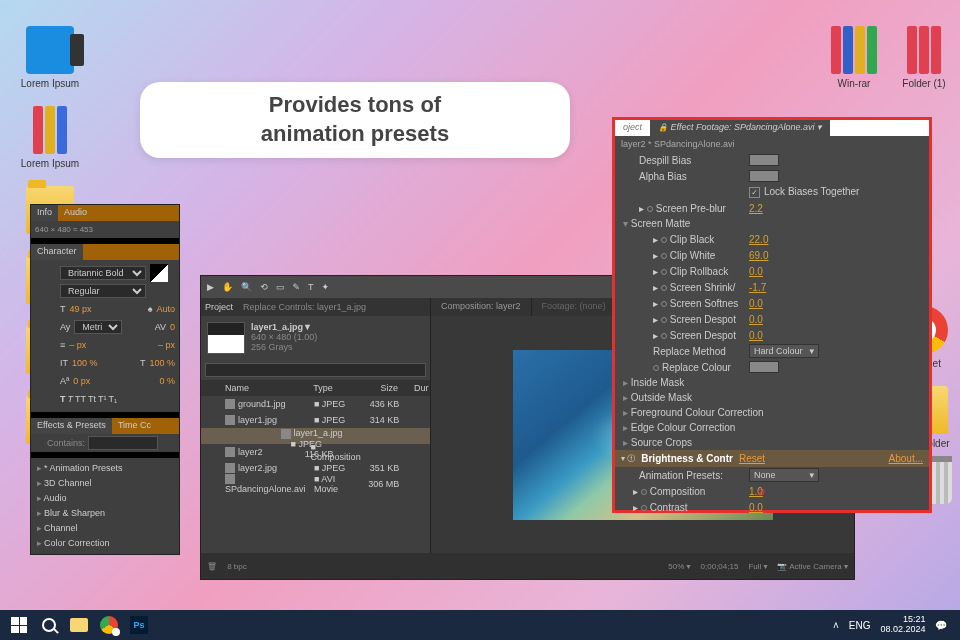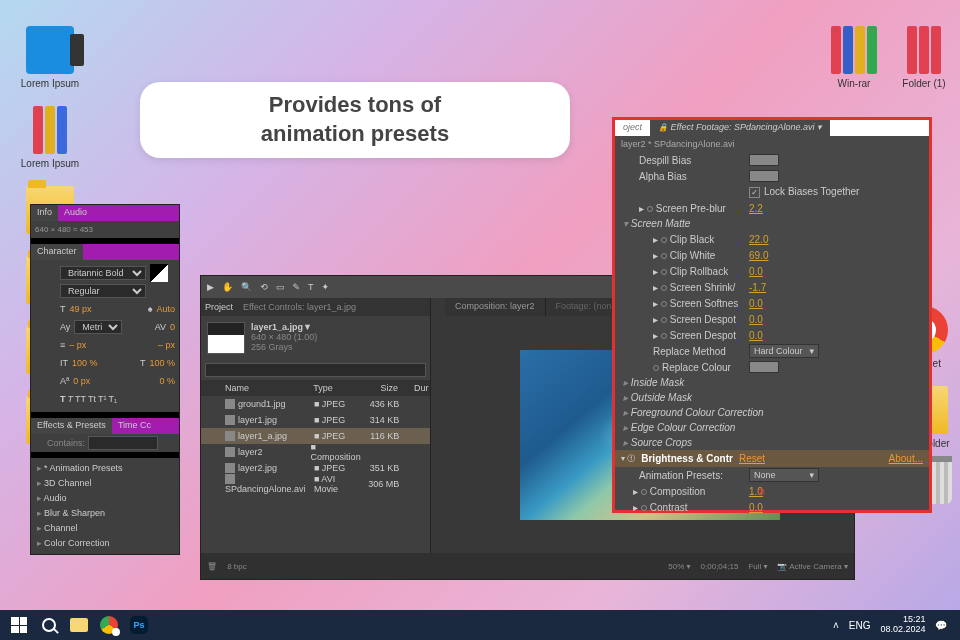--- a/index.html
+++ b/index.html
@@ -13,62 +13,62 @@
 .binder-ico span{width:10px;height:48px;border-radius:2px;}
 .pc-ico{background:#1a8de0;border-radius:4px;position:relative;}
 .pc-ico:after{content:'';position:absolute;right:-10px;top:8px;width:14px;height:32px;background:#333;border-radius:2px;}
 .chrome-ico{border-radius:50%;background:conic-gradient(#ea4335 0 120deg,#fbbc05 120deg 240deg,#34a853 240deg 360deg);position:relative;}
 .chrome-ico:after{content:'';position:absolute;inset:12px;background:#4285f4;border-radius:50%;border:4px solid white;}
 .trash-ico{background:repeating-linear-gradient(90deg,#bbb 0 4px,#ddd 4px 8px);border-radius:0 0 6px 6px;border-top:6px solid #888;}
 .label-card{position:absolute;left:140px;top:82px;width:430px;height:76px;background:#fff;border-radius:20px;display:flex;align-items:center;justify-content:center;font-size:22px;font-weight:700;color:#444;text-align:center;line-height:1.3;box-shadow:0 2px 8px rgba(0,0,0,0.1);}
 .ae-main{position:absolute;left:200px;top:275px;width:655px;height:305px;background:#383838;border:1px solid #222;}
 .ae-toolbar{height:22px;background:#4a4a4a;display:flex;align-items:center;padding:0 6px;gap:8px;font-size:9px;color:#ccc;}
 .ae-toolbar span{cursor:pointer;}
-.ae-body{display:flex;height:calc(100% - 22px - 26px);gap:14px;}
+.ae-body{display:flex;height:calc(100% - 22px - 26px);}
 .ae-project{width:230px;background:#3f3f3f;border-right:1px solid #222;font-size:9px;color:#ccc;}
 .ae-proj-header{height:18px;background:#333;display:flex;align-items:center;padding:0 4px;}
 .ae-proj-info{padding:6px;display:flex;gap:6px;}
 .ae-thumb{width:38px;height:32px;background:#111;border:1px solid #555;}
 .ae-table{font-size:9px;}
 .ae-th{display:flex;background:#333;height:16px;align-items:center;}
 .ae-th>div,.ae-tr>div{padding:0 4px;}
 .ae-tr{display:flex;height:16px;align-items:center;}
-.ae-tr.sel{background:#6b6050;}
+.ae-tr.sel{background:#6b6050;flex-direction:column;}
 .c-name{width:98px;margin-left:20px;}.c-type{width:58px;}.c-size{width:44px;text-align:right;}.c-dur{width:20px;margin-left:8px;}
 .file-ico{display:inline-block;width:10px;height:10px;background:#888;margin-right:3px;vertical-align:middle;}
 .ae-comp{flex:1;background:#383838;display:flex;flex-direction:column;}
 .ae-comp-tabs{height:18px;background:#333;display:flex;font-size:9px;color:#999;}
 .ae-comp-tabs>div{padding:3px 10px;border-right:1px solid #222;}
 .ae-viewer{flex:1;display:flex;align-items:center;justify-content:center;background:#383838;position:relative;}
 .viewer-img{width:260px;height:170px;background:linear-gradient(140deg,#2a6fa8 0%,#1e5a8e 30%,#3a9bc4 45%,#8fc9a8 55%,#d4c088 70%,#6a8a52 100%);position:relative;overflow:hidden;}
 .viewer-img:before{content:'';position:absolute;left:30%;top:30%;width:50%;height:40%;background:radial-gradient(ellipse,rgba(255,255,255,0.4),transparent 70%);}
 .ae-footer{height:26px;background:#303030;font-size:8px;color:#888;display:flex;align-items:center;padding:0 6px;gap:10px;}
 .ae-left-panel{position:absolute;left:30px;top:204px;width:150px;background:#3f3f3f;border:1px solid #222;font-size:9px;color:#ccc;}
-.lp-tabs{height:16px;background:#a21caf;display:flex;}
+.lp-tabs{height:16px;background:#a16207;display:flex;}
 .lp-tabs>div{padding:2px 6px;font-size:9px;}
 .lp-tabs>div.act{background:#444;}
 .lp-section{padding:4px;border-bottom:6px solid #000000;}
 .lp-row{display:flex;align-items:center;gap:4px;height:18px;margin-left:25px;}
 .lp-input{background:#2a2a2a;border:1px solid #555;color:#ccc;height:14px;font-size:9px;padding:0 3px;}
 .orange{color:#e69a3a;}
 .lp-tree{padding:3px 6px;line-height:15px;}
 .lp-tree div:before{content:'▸ ';color:#888;}
 .ae-effects{position:absolute;left:612px;top:117px;width:320px;height:396px;background:#484848;border:3px solid #e63030;font-size:10px;color:#ccc;}
 .ef-tabs{height:16px;background:#ffffff;display:flex;font-size:9px;font-style:italic;}
 .ef-tabs>div{padding:2px 8px;}
 .ef-title{padding:3px 6px;color:#aaa;font-size:9px;}
 .ef-row{display:flex;align-items:center;height:16px;padding:0 4px;}
 .ef-lbl{width:130px;padding-left:20px;}
 .ef-lbl.l2{padding-left:34px;}
 .ef-lbl.l1{padding-left:14px;}
 .ef-val{color:#d4a030;text-decoration:underline;}
 .ef-swatch{width:30px;height:12px;background:#888;border:1px solid #333;}
 .ef-check{width:11px;height:11px;border:1px solid #888;margin-right:4px;display:inline-flex;align-items:center;justify-content:center;font-size:8px;}
 .ef-dd{background:#555;border:1px solid #333;padding:0 4px;height:14px;font-size:9px;min-width:70px;display:inline-flex;align-items:center;justify-content:space-between;}
-.ef-sec{padding:2px 8px;color:#ccc;font-style:italic;}
+.ef-sec{padding:2px 8px;color:#ccc;}
 .ef-sec:before{content:'▸ ';color:#888;}
 .ef-sec.open:before{content:'▾ ';}
 .ef-bright{background:#6a5840;padding:3px 6px;display:flex;align-items:center;gap:6px;}
 .ef-bright .nm{font-weight:bold;color:#fff;}
 .taskbar{position:absolute;bottom:0;left:0;right:0;height:30px;background:#1a2940;display:flex;align-items:center;padding:0 4px;color:#fff;font-size:10px;}
 .tb-btn{width:30px;height:30px;display:flex;align-items:center;justify-content:center;}
 .tb-start{background:#1a2940;}
 .win-logo{width:16px;height:16px;display:grid;grid-template:1fr 1fr/1fr 1fr;gap:1px;}
 .win-logo span{background:#fff;}
 .search-ico{width:14px;height:14px;border:2px solid #fff;border-radius:50%;position:relative;}
@@ -155,21 +155,21 @@
         <span>⟲</span>
       <span>▭</span>
         <span>✎</span>
       <span>T</span>
         <span>✦</span>
     </div>
     <div class="ae-body">
       <div class="ae-project">
         <div class="ae-proj-header">
           <span>Project</span>
-          <span style="margin-left:10px;color:#888">Effect Controls: layer1_a.jpg</span>
+          <span style="margin-left:10px;color:#888">Replace Controls: layer1_a.jpg</span>
         </div>
         <div class="ae-proj-info">
           <div class="ae-thumb" style="background:linear-gradient(#222 40%,#fff 40%)"></div>
           <div>
             <div style="font-weight:bold">layer1_a.jpg▼</div>
             <div style="color:#888">640 × 480 (1.00)</div>
             <div style="color:#888">256 Grays</div>
           </div>
         </div>
         <div style="padding:3px 4px"><input class="lp-input" style="width: 100%;"></div>
@@ -418,21 +418,21 @@
   <div class="tb-btn">
       <div class="search-ico"></div>
     </div>
   <div class="tb-btn">
       <div style="width:18px;height:14px;background:#f7d774;border-radius:2px"></div>
     </div>
   <div class="tb-btn">
       <div class="chrome-ico" style="width:18px;height:18px"></div>
     </div>
   <div class="tb-btn">
-      <div style="width:18px;height:18px;background:#001d34;color:#30a8ff;font-size:9px;font-weight:bold;display:flex;align-items:center;justify-content:center;border-radius:5px">Ps</div>
+      <div style="width:18px;height:18px;background:#001d34;color:#30a8ff;font-size:9px;font-weight:bold;display:flex;align-items:center;justify-content:center;border-radius:0">Ps</div>
     </div>
   <div class="tb-spacer"></div>
   <div class="tb-tray">
     <span>˄</span>
     <span>ENG</span>
     <div class="tb-time">
       <div>15:21</div>
         <div>08.02.2024</div>
     </div>
     <span>💬</span>

